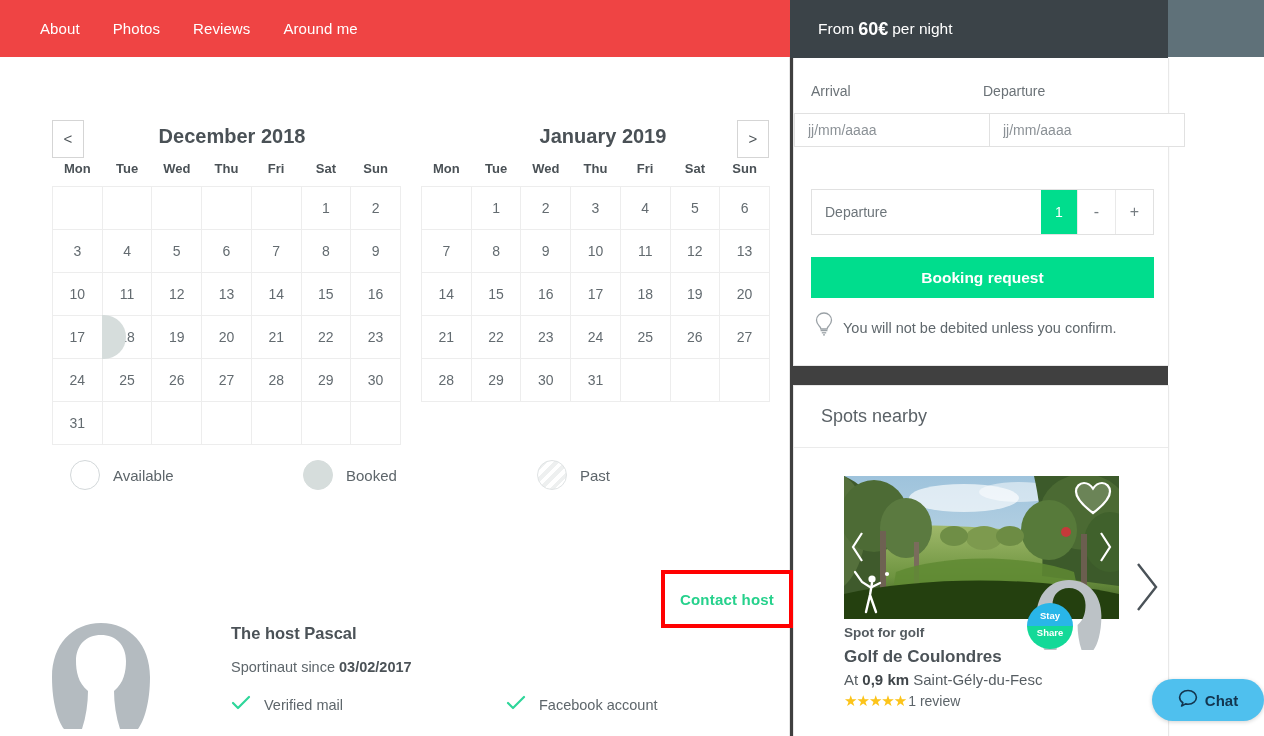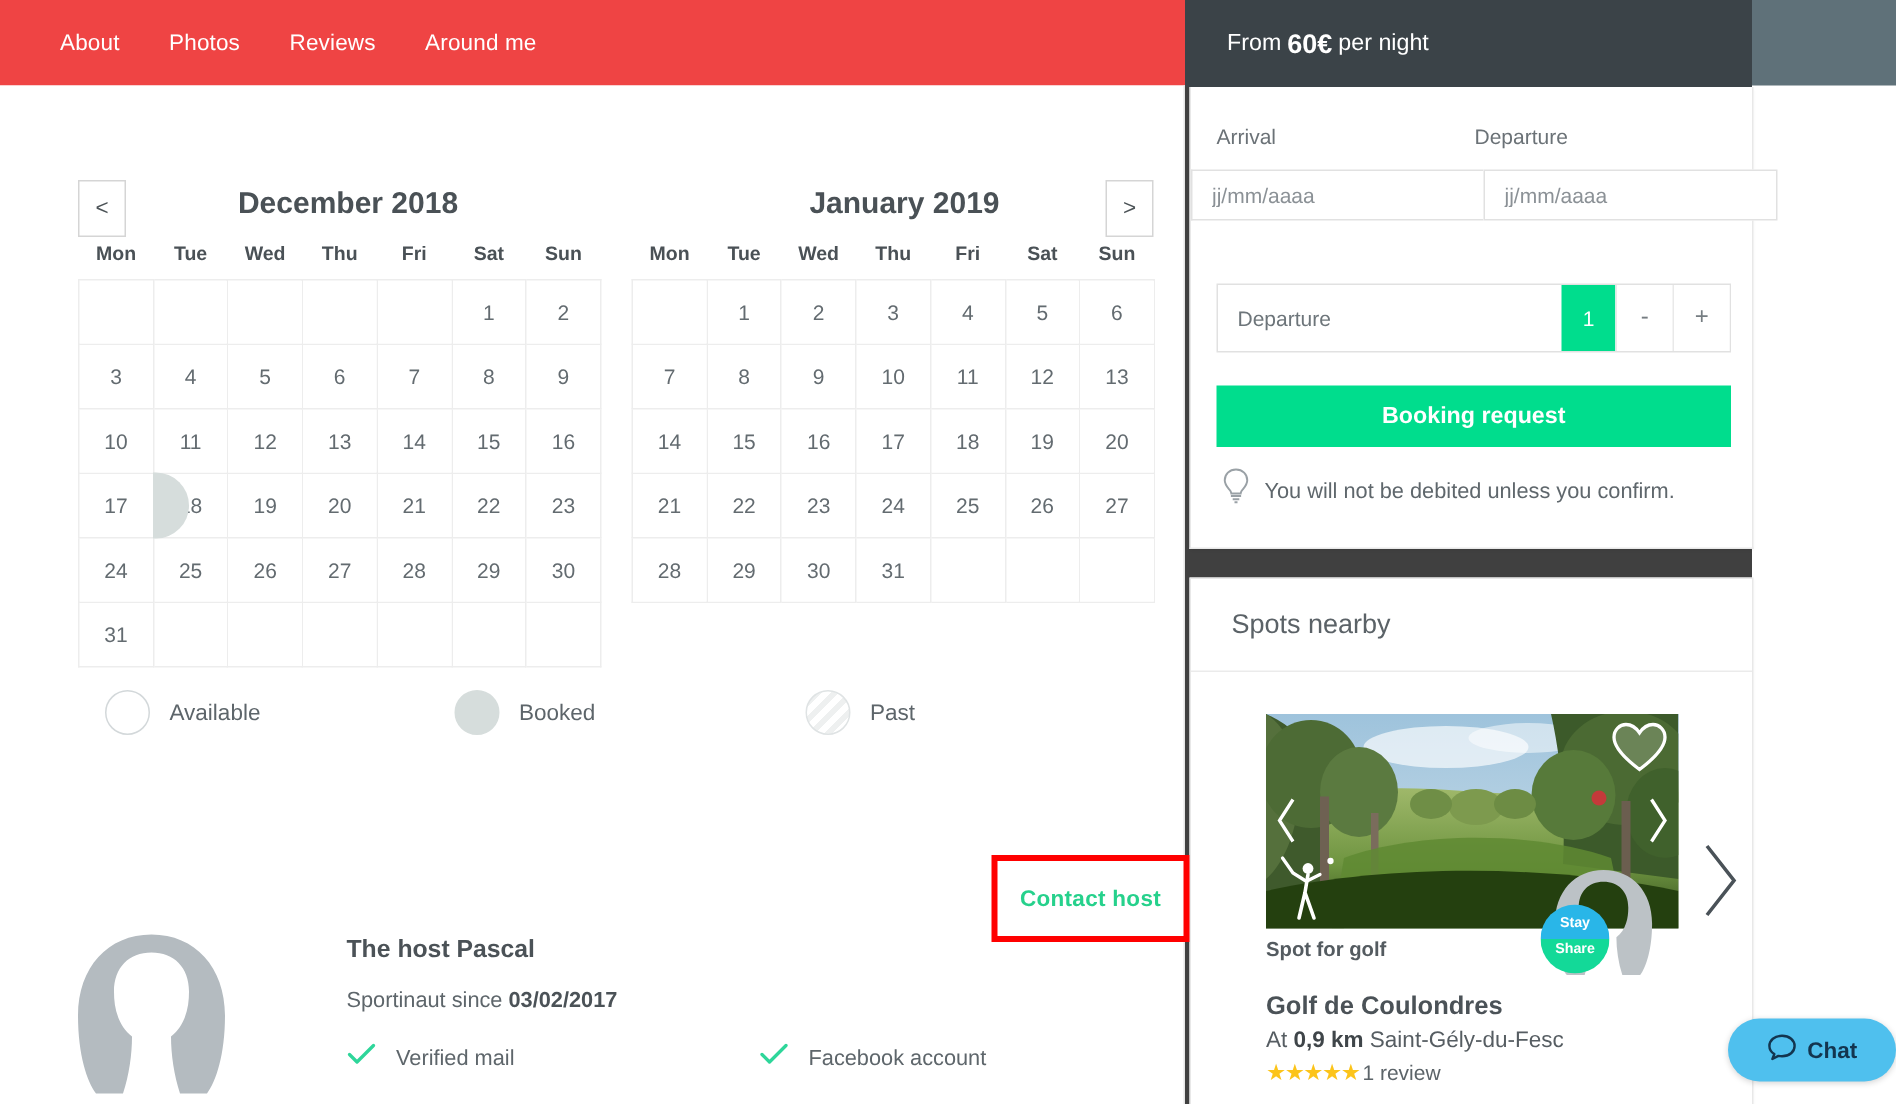--- a/index.html
+++ b/index.html
@@ -201,21 +201,21 @@
   }
   .spots-head .stitle { font-size: 18px; color: #5b6267; }
   .spot-item { position: absolute; left: 50px; top: 90px; width: 275px; }
   .spot-photo {
     position: relative; width: 275px; height: 143px; overflow: hidden;
     background: linear-gradient(to bottom, #8fb4cf 0%, #9fc3d8 22%, #6f8e52 40%, #56762f 70%, #2e4517 100%);
     cursor: pointer;
   }
   .spot-meta { margin-top: 6px; }
   .spot-kind { font-size: 13.5px; font-weight: bold; color: #545b60; }
-  .spot-name { font-size: 17px; font-weight: bold; color: #4b5257; margin-top: 21px; }
+  .spot-name { font-size: 17px; font-weight: bold; color: #4b5257; margin-top: 7px; }
   .spot-dist { font-size: 15px; color: #565d62; margin-top: 4px; }
   .spot-dist b { font-weight: bold; color: #3f4549; }
   .spot-rating { margin-top: 4px; display: flex; align-items: center; }
   .stars { color: #fcc41a; font-size: 15px; letter-spacing: -1px; }
   .rev-count { font-size: 14px; color: #5c6469; margin-left: 2px; }
   .carousel-next {
     position: absolute; left: 340px; top: 175px; width: 26px; height: 52px;
     cursor: pointer;
   }
   .badge-stayshare {

